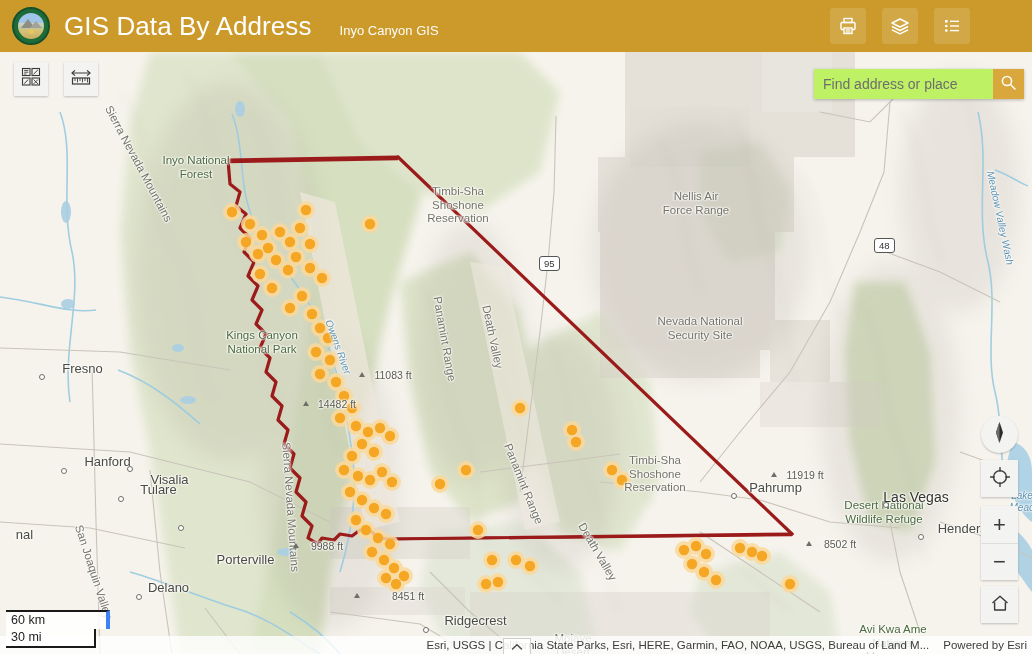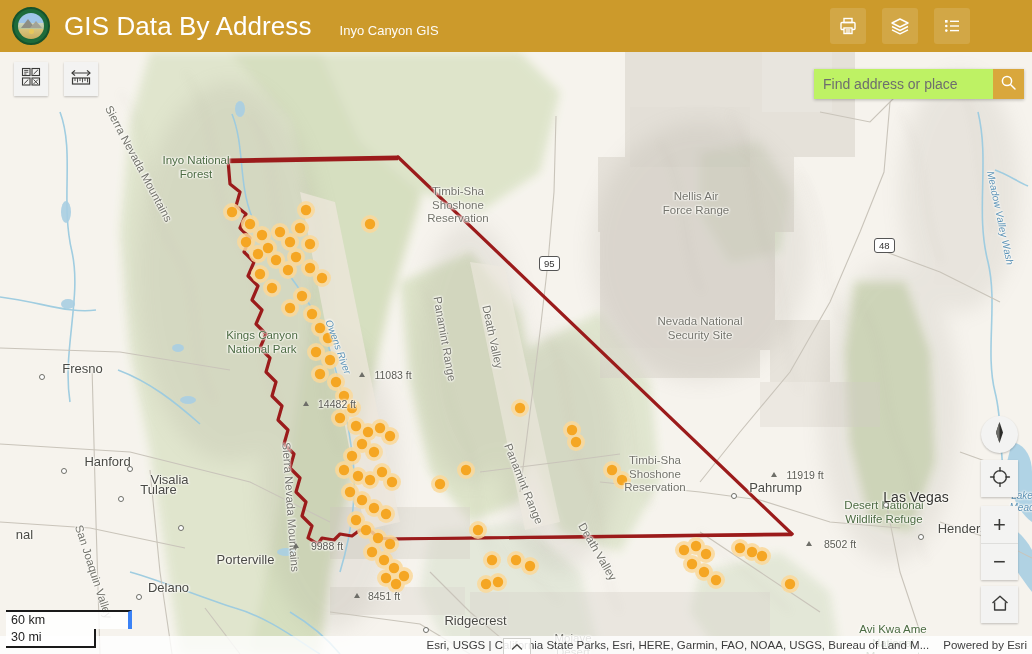--- a/index.html
+++ b/index.html
@@ -194,21 +194,21 @@
 
   
   #scalebar { position: absolute; left: 6px; bottom: 6px; z-index: 30; font-size: 0; }
   .scale-row {
     background: rgba(255,255,255,0.86);
     color: #222; font-size: 12.5px;
     font-family: "Liberation Sans", sans-serif;
     padding: 1px 5px 2px 5px;
     position: relative;
   }
-  .scale-km { width: 126px; border-top: 2px solid #1A1A1A; border-right: 4px solid #3b82f6; }
+  .scale-km { width: 104px; border-top: 2px solid #1A1A1A; border-right: 4px solid #3b82f6; }
   .scale-mi { width: 90px; border-bottom: 2px solid #1A1A1A; border-right: 2px solid #1A1A1A; }
 
   
   #attr-bar {
     position: absolute; left: 0; bottom: 0;
     width: 1032px; height: 18px;
     background: rgba(255,255,255,0.80);
     display: flex; align-items: center; justify-content: flex-end;
     z-index: 28;
   }
@@ -638,21 +638,21 @@
         <div class="mlabel park" style="left: 893px; top: 591px; transform: translate(-50%, -50%);">Avi Kwa Ame
 National
 Monument</div>
         <div class="mlabel city" style="left: 4px; top: 483px; transform: translate(-50%, -50%);">nal</div>
         <div class="mlabel elev" style="left: 393px; top: 323px; transform: translate(-50%, -50%);">11083 ft</div>
         <div class="elevtri" style="left: 359px; top: 320px;"></div>
         <div class="mlabel elev" style="left: 337px; top: 352px; transform: translate(-50%, -50%);">14482 ft</div>
         <div class="elevtri" style="left: 303px; top: 349px;"></div>
         <div class="mlabel elev" style="left: 327px; top: 494px; transform: translate(-50%, -50%);">9988 ft</div>
         <div class="elevtri" style="left: 293px; top: 491px;"></div>
-        <div class="mlabel elev" style="left: 384px; top: 544px; transform: translate(-50%, -50%); text-align: center;">8451 ft</div>
+        <div class="mlabel elev" style="left: 408px; top: 544px; transform: translate(-50%, -50%); text-align: center;">8451 ft</div>
         <div class="elevtri" style="left: 354px; top: 541px;"></div>
         <div class="mlabel elev" style="left: 805px; top: 423px; transform: translate(-50%, -50%);">11919 ft</div>
         <div class="elevtri" style="left: 771px; top: 420px;"></div>
         <div class="mlabel elev" style="left: 840px; top: 492px; transform: translate(-50%, -50%);">8502 ft</div>
         <div class="elevtri" style="left: 806px; top: 489px;"></div>
         <div class="citydot" style="left: 39px; top: 322px;"></div>
         <div class="citydot" style="left: 61px; top: 416px;"></div>
         <div class="citydot" style="left: 127px; top: 414px;"></div>
         <div class="citydot" style="left: 118px; top: 444px;"></div>
         <div class="citydot" style="left: 178px; top: 473px;"></div>

